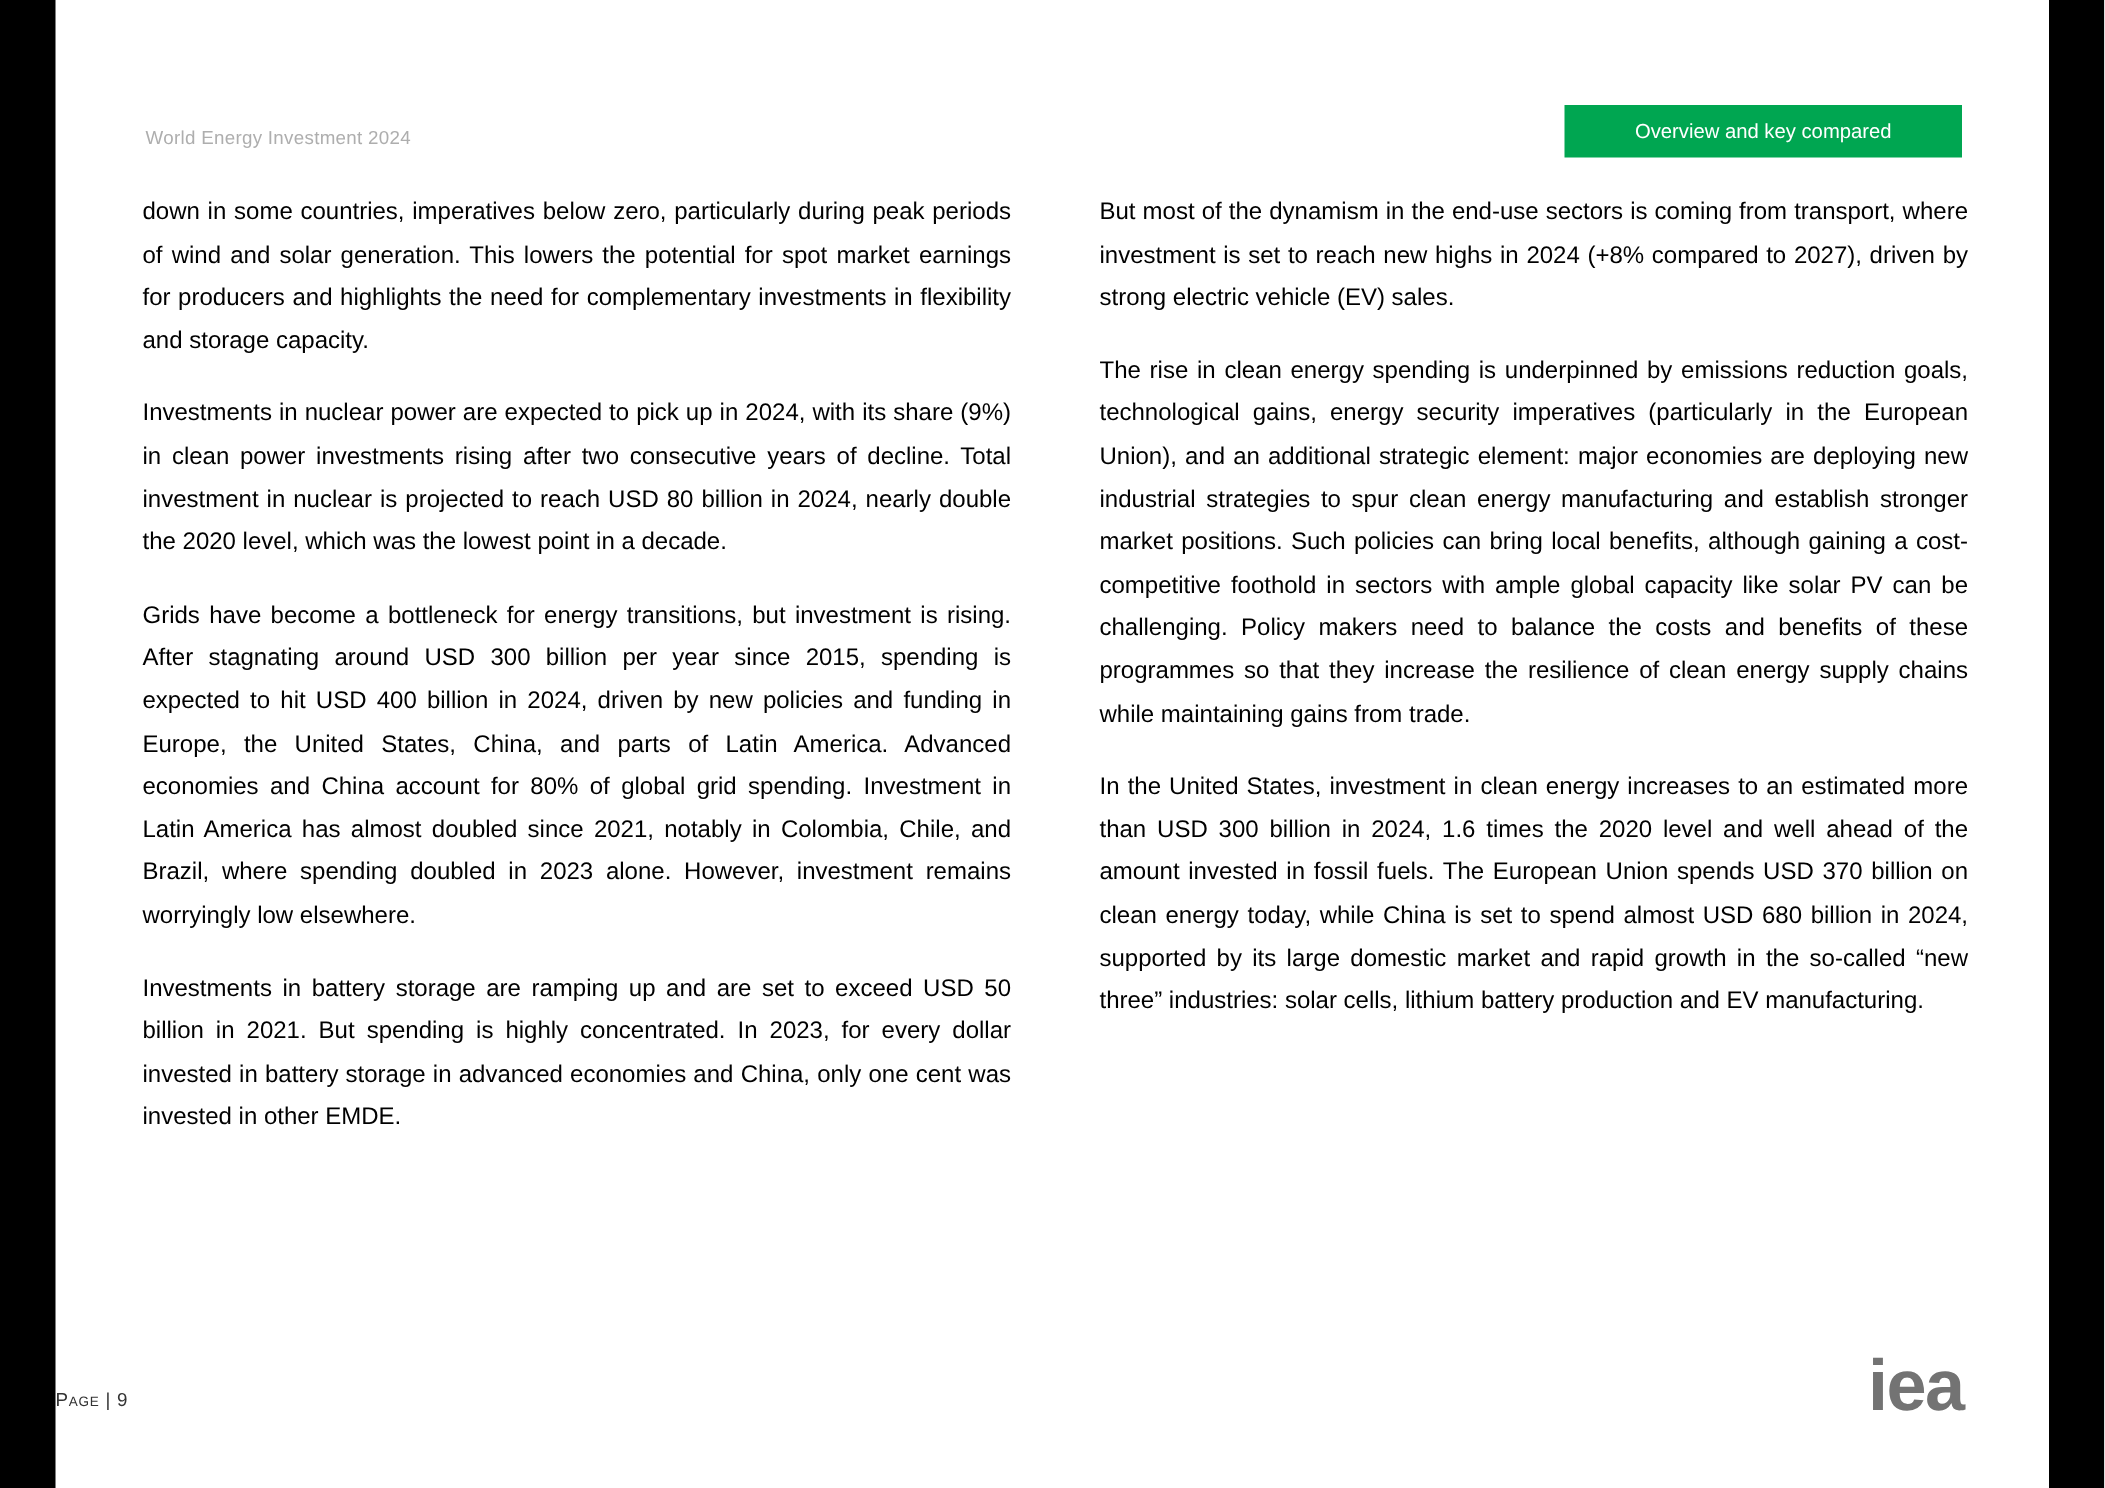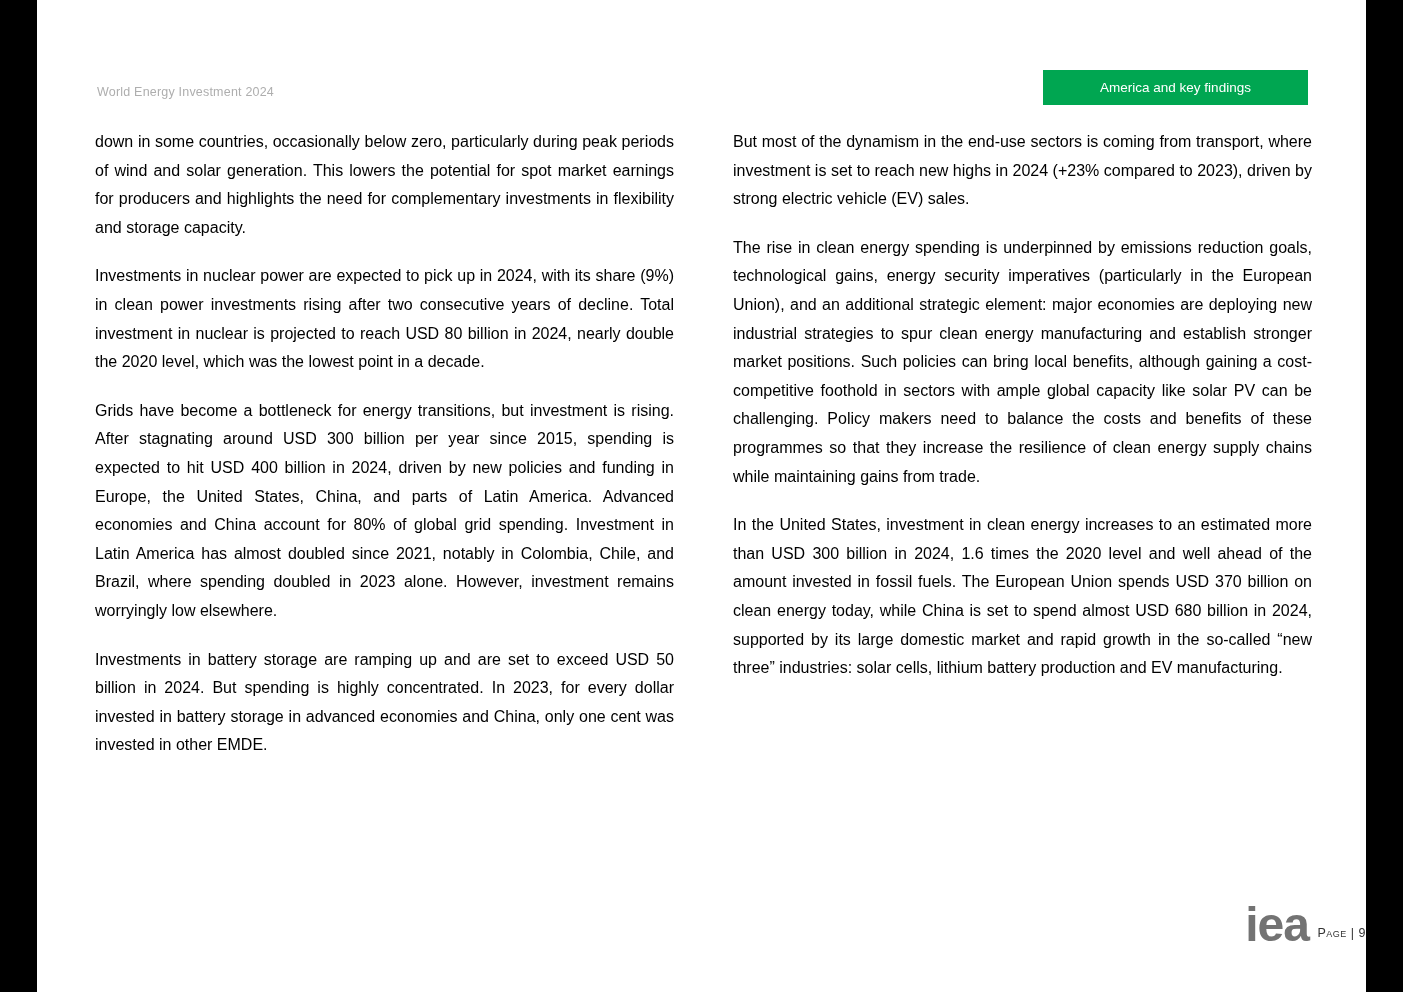--- a/index.html
+++ b/index.html
@@ -67,21 +67,21 @@
     color: #000000;
     text-align: justify;
     text-justify: inter-word;
   }
 
   .footer-pagenum {
     position: absolute;
     left: 37px;
     right: 37px;
     top: 926px;
-    text-align: right;
+    text-align: left;
     font-size: 12.5px;
     color: #333333;
     font-variant: small-caps;
     letter-spacing: 0.5px;
   }
 
   .iea-logo {
     position: absolute;
     right: 94px;
     top: 901px;
@@ -96,31 +96,31 @@
 </head>
 <body>
 
 <div class="page">
 
   <div class="black-bar left"></div>
   <div class="black-bar right"></div>
 
   <span class="doc-title">World Energy Investment 2024</span>
 
-  <div class="banner" style="background: rgb(0, 166, 81);">America and key findings</div>
+  <div class="banner" style="background: rgb(0, 166, 81);">Overview and key compared</div>
 
   <div class="content">
     <div class="col">
-      <p>down in some countries, occasionally below zero, particularly during peak periods of wind and solar generation. This lowers the potential for spot market earnings for producers and highlights the need for complementary investments in flexibility and storage capacity.</p>
+      <p>down in some countries, imperatives below zero, particularly during peak periods of wind and solar generation. This lowers the potential for spot market earnings for producers and highlights the need for complementary investments in flexibility and storage capacity.</p>
       <p>Investments in nuclear power are expected to pick up in 2024, with its share (9%) in clean power investments rising after two consecutive years of decline. Total investment in nuclear is projected to reach USD 80 billion in 2024, nearly double the 2020 level, which was the lowest point in a decade.</p>
       <p>Grids have become a bottleneck for energy transitions, but investment is rising. After stagnating around USD 300 billion per year since 2015, spending is expected to hit USD 400 billion in 2024, driven by new policies and funding in Europe, the United States, China, and parts of Latin America. Advanced economies and China account for 80% of global grid spending. Investment in Latin America has almost doubled since 2021, notably in Colombia, Chile, and Brazil, where spending doubled in 2023 alone. However, investment remains worryingly low elsewhere.</p>
-      <p>Investments in battery storage are ramping up and are set to exceed USD 50 billion in 2024. But spending is highly concentrated. In 2023, for every dollar invested in battery storage in advanced economies and China, only one cent was invested in other EMDE.</p>
+      <p>Investments in battery storage are ramping up and are set to exceed USD 50 billion in 2021. But spending is highly concentrated. In 2023, for every dollar invested in battery storage in advanced economies and China, only one cent was invested in other EMDE.</p>
     </div>
     <div class="col">
-      <p>But most of the dynamism in the end-use sectors is coming from transport, where investment is set to reach new highs in 2024 (+23% compared to 2023), driven by strong electric vehicle (EV) sales.</p>
+      <p>But most of the dynamism in the end-use sectors is coming from transport, where investment is set to reach new highs in 2024 (+8% compared to 2027), driven by strong electric vehicle (EV) sales.</p>
       <p>The rise in clean energy spending is underpinned by emissions reduction goals, technological gains, energy security imperatives (particularly in the European Union), and an additional strategic element: major economies are deploying new industrial strategies to spur clean energy manufacturing and establish stronger market positions. Such policies can bring local benefits, although gaining a cost-competitive foothold in sectors with ample global capacity like solar PV can be challenging. Policy makers need to balance the costs and benefits of these programmes so that they increase the resilience of clean energy supply chains while maintaining gains from trade.</p>
       <p>In the United States, investment in clean energy increases to an estimated more than USD 300 billion in 2024, 1.6 times the 2020 level and well ahead of the amount invested in fossil fuels. The European Union spends USD 370 billion on clean energy today, while China is set to spend almost USD 680 billion in 2024, supported by its large domestic market and rapid growth in the so-called “new three” industries: solar cells, lithium battery production and EV manufacturing.</p>
     </div>
   </div>
 
   <div class="footer-pagenum">Page | 9</div>
 
   <div class="iea-logo" style="color: #737373;">iea</div>
 
 </div>

